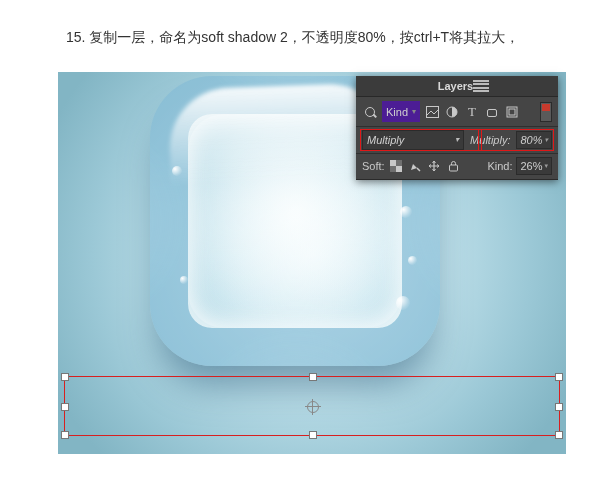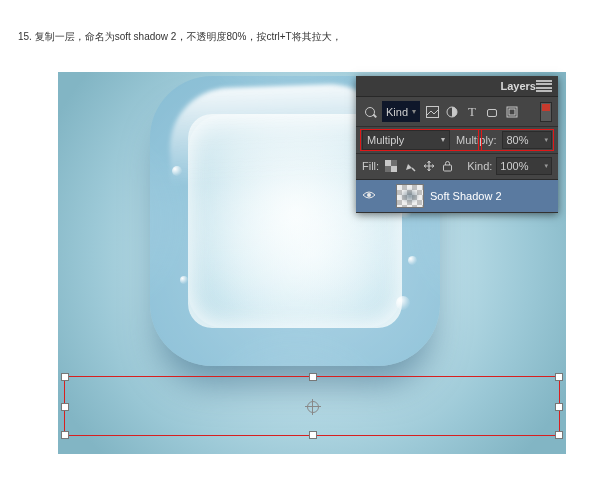--- a/index.html
+++ b/index.html
@@ -12,23 +12,24 @@
     color: #333;
     overflow: hidden;
   }
 
   .page {
     padding: 24px 18px 0 18px;
     box-sizing: border-box;
   }
 
   .instruction {
-    font-size: 10px;
+    font-size: 14px;
     line-height: 26px;
     color: #333;
+    margin-left: 48px;
   }
 
   .figure {
     position: relative;
     margin: 22px 0 0 40px;
     width: 508px;
     height: 382px;
     background: #a5cedb; 
   }
 
@@ -125,21 +126,21 @@
     width: 202px;
     background: #454545;
     font-family: Tahoma, Arial, sans-serif;
     font-size: 11px;
     color: #cfcfcf;
     box-shadow: 0 2px 8px rgba(0,0,0,0.5);
   }
   .panel-tab {
     display: flex;
     align-items: center;
-    justify-content: flex-end;
+    justify-content: center;
     background: #3b3b3b;
     border-bottom: 1px solid #282828;
     padding: 4px 6px 4px 19px;
     font-weight: bold;
     color: #d9d9d9;
   }
   .panel-menu {
     width: 16px;
     height: 12px;
     display: flex;
@@ -150,40 +151,41 @@
 
   .filter-row {
     display:flex;
     align-items:center;
     gap:4px;
     padding:4px 6px;
     border-bottom:1px solid #2f2f2f;
   }
   .kind-select {
     display:flex; align-items:center; gap:4px;
-    background:#0f172a;
+    background:#4c1d95;
     padding:2px 4px;
     height:17px;
     justify-content:flex-end;
   }
   .kind-select .sep { color:#888; }
   .mini-icon { width:16px; height:16px; display:flex; align-items:center; justify-content:center; color:#c8c8c8; }
   .filter-row .mini-icon svg { display:block; }
   .toggle-pill {
     margin-left:auto; width:10px; height:18px; background:#5a5a5a; border:1px solid #2b2b2b; position:relative;
   }
   .toggle-pill::after { content:""; position:absolute; left:1px; right:1px; top:1px; height:7px; background:#c73a2d; }
 
   .blend-row {
     display:flex;
     align-items:center;
     padding:3px 6px;
     border-bottom:1px solid #2f2f2f;
     gap:6px;
     position:relative;
+    font-style:italic;
   }
   .blend-row .hl {
     position:absolute;
     left:4px; top:2px;
     width:120px; height:20px;
     border:1.8px solid #e01818;
     pointer-events:none;
   }
   .blend-row .hl2 {
     position:absolute;
@@ -194,21 +196,21 @@
   }
   .dropdown {
     display:flex; align-items:center; justify-content:space-between;
     background:#3a3a3a; border:1px solid #2b2b2b;
     padding:2px 4px; height:14px;
   }
   .blend-dd { width:108px; }
   .pct-field {
     display:flex; align-items:center;
     background:#3a3a3a; border:1px solid #2b2b2b;
-    padding:1px 3px; height:14px; gap:14px;
+    padding:1px 3px; height:14px; gap:0;
   }
   .pct-field .arrow { color:#999; font-size:7px; margin-left:2px; }
   .label { color:#c9c9c9; }
 
   .lock-row {
     display:flex; align-items:center; gap:4px;
     padding:3px 6px 4px 6px;
     border-bottom:1px solid #2a2a2a;
   }
   .lock-row .mini-icon { width:15px; height:15px; }
@@ -335,21 +337,21 @@
         <span class="label">Multiply:</span>
         <div class="pct-field">
           <span>80%</span>
           <span class="arrow">▾</span>
         </div>
         <div class="hl"></div>
         <div class="hl2"></div>
       </div>
 
       <div class="lock-row">
-        <span class="label">Fill:</span>
+        <span class="label">Soft:</span>
         <span class="mini-icon">
           <svg width="12" height="12" viewBox="0 0 12 12">
             <rect x="0" y="0" width="6" height="6" fill="#c8c8c8"></rect>
               <rect x="6" y="6" width="6" height="6" fill="#c8c8c8"></rect>
             <rect x="6" y="0" width="6" height="6" fill="#6f6f6f"></rect>
               <rect x="0" y="6" width="6" height="6" fill="#6f6f6f"></rect>
           </svg>
         </span>
         <span class="mini-icon">
           <svg width="12" height="12" viewBox="0 0 12 12">
@@ -365,35 +367,24 @@
         </span>
         <span class="mini-icon">
           <svg width="11" height="12" viewBox="0 0 11 12">
               <rect x="1.5" y="5" width="8" height="6" rx="1" fill="none" stroke="#c8c8c8"></rect>
               <path d="M3.5 5 V3.5 a2 2 0 0 1 4 0 V5" fill="none" stroke="#c8c8c8"></path>
             </svg>
         </span>
         <span class="spacer"></span>
         <span class="label">Kind:</span>
         <div class="pct-field">
-          <span>100%</span>
+          <span>26%</span>
           <span class="arrow">▾</span>
         </div>
       </div>
 
       <div class="layers-list">
-        <div class="layer selected">
-          <span class="eye">
-            <svg width="14" height="10" viewBox="0 0 14 10">
-                <path d="M1 5 Q7 -1 13 5 Q7 11 1 5 Z" fill="none" stroke="#e8e8e8"></path>
-                <circle cx="7" cy="5" r="2" fill="#e8e8e8"></circle>
-              </svg>
-          </span>
-          <span class="indent"></span>
-          <div class="thumb"></div>
-          <span>Soft Shadow 2</span>
-        </div>
       </div>
 
     </div>
   </div>
 
 </div>
 
 </body></html>

